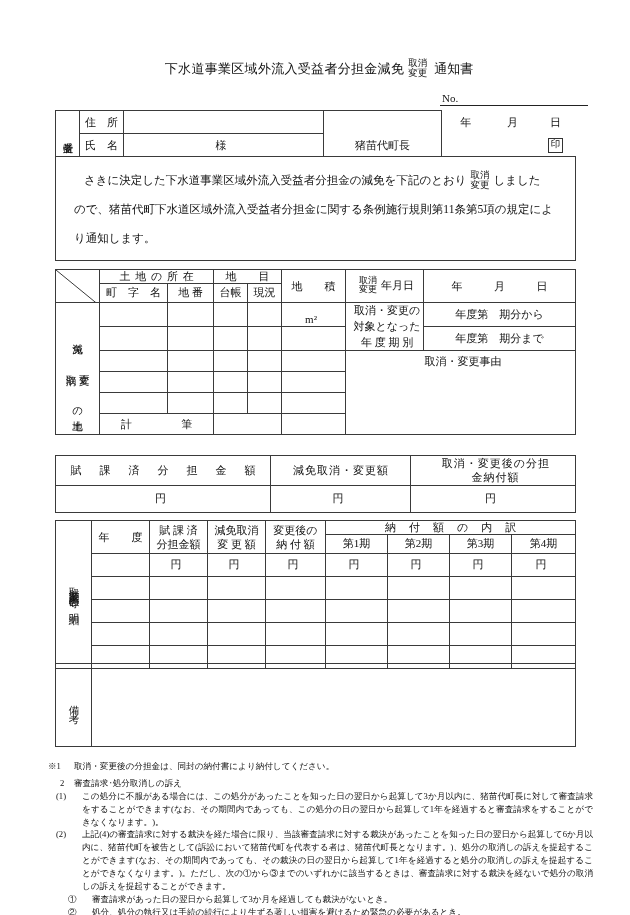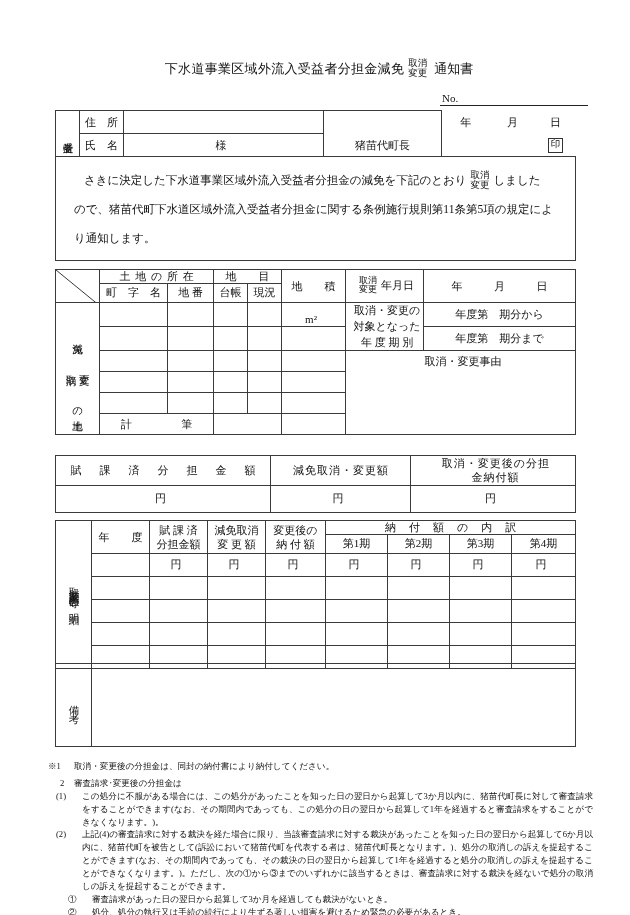--- a/index.html
+++ b/index.html
@@ -476,21 +476,21 @@
 
     <div class="n-row">
       <div class="n-mark" style="width:26px">※1</div>
       <div class="n-body">取消・変更後の分担金は、同封の納付書により納付してください。</div>
     </div>
 
     <div class="n-gap"></div>
 
     <div class="n-row">
       <div class="n-mark" style="width:26px;padding-left:12px;box-sizing:border-box">2</div>
-      <div class="n-body">審査請求･変更後の分担金は</div>
+      <div class="n-body">審査請求･処分取消しの訴え</div>
     </div>
 
     <div class="n-row" style="padding-left:8px">
       <div class="n-mark" style="width:26px">(1)</div>
       <div class="n-body">この処分に不服がある場合には、この処分があったことを知った日の翌日から起算して3か月以内に、猪苗代町長に対して審査請求をすることができます(なお、その期間内であっても、この処分の日の翌日から起算して1年を経過すると審査請求をすることができなくなります。)。</div>
     </div>
 
     <div class="n-row" style="padding-left:8px">
       <div class="n-mark" style="width:26px">(2)</div>
       <div class="n-body">上記(4)の審査請求に対する裁決を経た場合に限り、当該審査請求に対する裁決があったことを知った日の翌日から起算して6か月以内に、猪苗代町を被告として(訴訟において猪苗代町を代表する者は、猪苗代町長となります。)、処分の取消しの訴えを提起することができます(なお、その期間内であっても、その裁決の日の翌日から起算して1年を経過すると処分の取消しの訴えを提起することができなくなります。)。ただし、次の①から③までのいずれかに該当するときは、審査請求に対する裁決を経ないで処分の取消しの訴えを提起することができます。</div>

